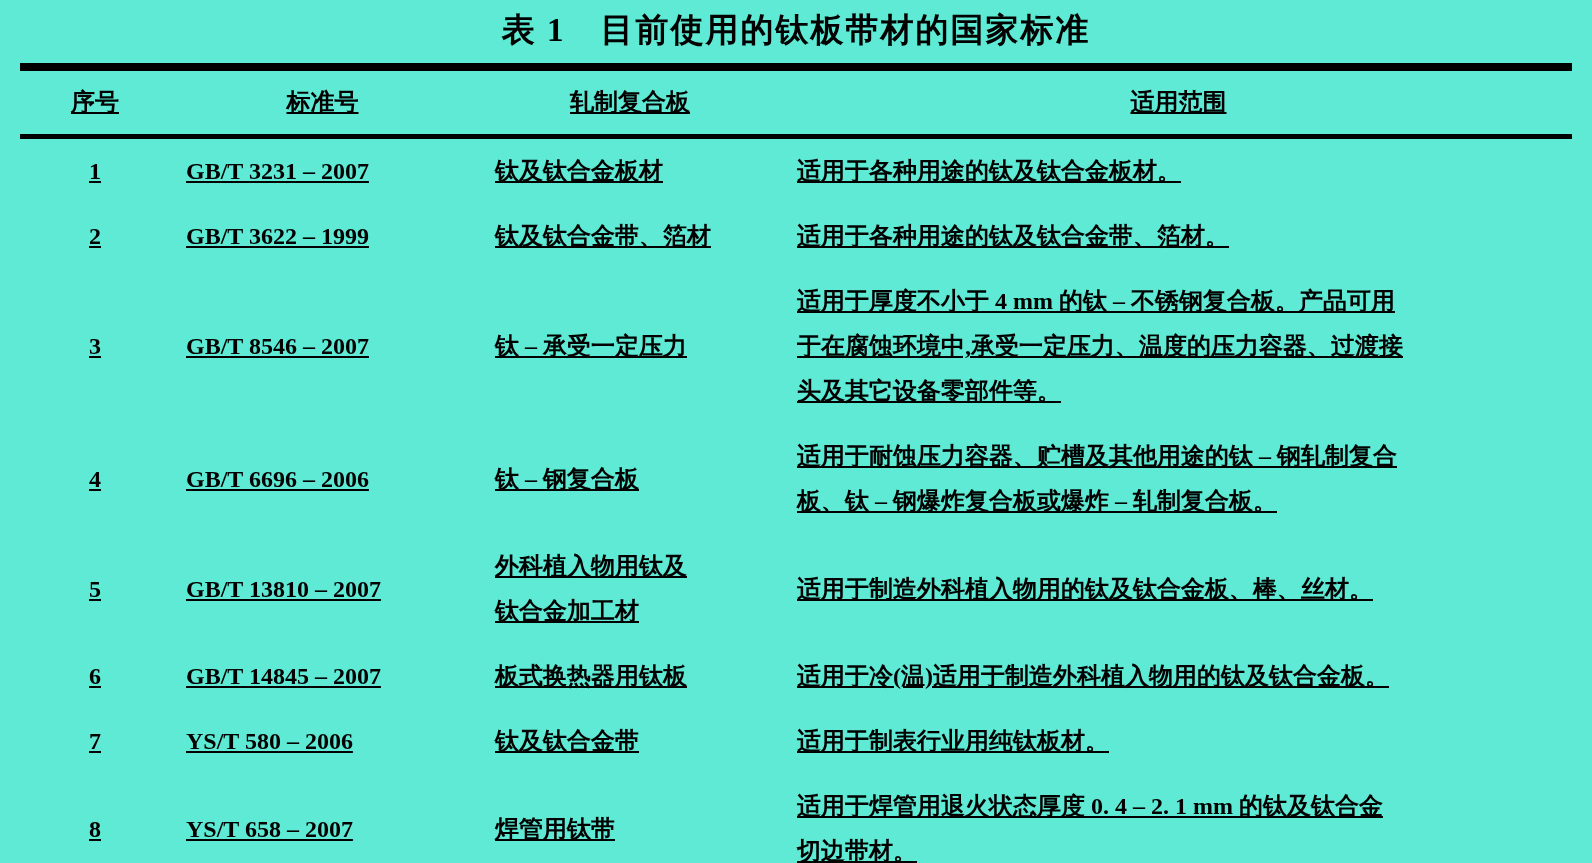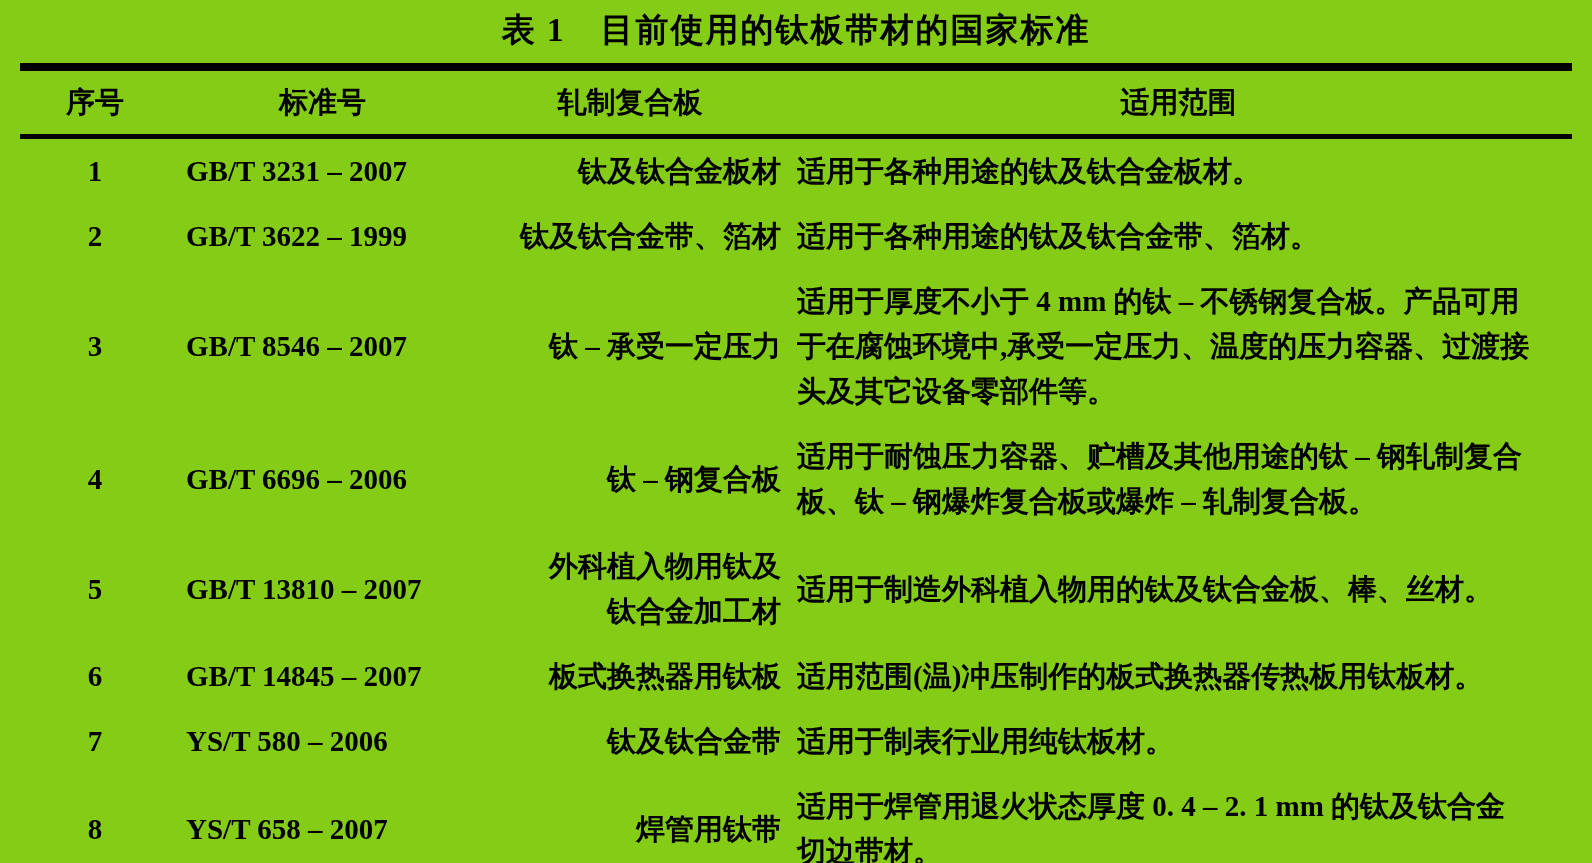--- a/index.html
+++ b/index.html
@@ -10,55 +10,56 @@
     height: 863px;
     overflow: hidden;
     font-family: "Liberation Serif", "DejaVu Serif", serif;
     color: #000;
   }
   .page {
     box-sizing: border-box;
     width: 1592px;
     height: 863px;
     padding: 4px 20px 0 20px;
-    background: #84cc16;
+    background: #5eead4;
   }
   .caption {
     text-align: center;
     font-size: 33px;
     font-weight: 700;
     letter-spacing: 2px;
     margin: 4px 0 10px 0;
     white-space: pre;
   }
   table.standards {
     width: 100%;
     border-collapse: collapse;
     table-layout: fixed;
     border-top: 8px solid #000;
   }
   table.standards thead th {
     border-bottom: 5px solid #000;
   }
   th, td {
-    font-size: 29px;
+    font-size: 24px;
     font-weight: 700;
     line-height: 45px;
     padding: 10px 4px;
     vertical-align: middle;
     text-align: left;
+    text-decoration: underline;
   }
   th { text-align: center; padding: 9px 4px; }
   col.c1 { width: 150px; }
   col.c2 { width: 305px; }
   col.c3 { width: 310px; }
   col.c4 { width: auto;  }
   td.c-no   { text-align: center; }
   td.c-std  { padding-left: 16px; white-space: nowrap; }
-  td.c-name { padding-left: 20px; white-space: pre-line; text-align: right; }
+  td.c-name { padding-left: 20px; white-space: pre-line; }
   td.c-scope{ padding-left: 12px; white-space: pre-line; }
 </style>
 </head>
 <body>
 
 <div class="page">
 
   <div class="caption">表 1　目前使用的钛板带材的国家标准</div>
 
   <table class="standards">
@@ -108,21 +109,21 @@
           <td class="c-no">5</td>
           <td class="c-std">GB/T 13810 – 2007</td>
           <td class="c-name">外科植入物用钛及
 钛合金加工材</td>
           <td class="c-scope">适用于制造外科植入物用的钛及钛合金板、棒、丝材。</td>
         </tr>
         <tr>
           <td class="c-no">6</td>
           <td class="c-std">GB/T 14845 – 2007</td>
           <td class="c-name">板式换热器用钛板</td>
-          <td class="c-scope">适用范围(温)冲压制作的板式换热器传热板用钛板材。</td>
+          <td class="c-scope">适用于冷(温)适用于制造外科植入物用的钛及钛合金板。</td>
         </tr>
         <tr>
           <td class="c-no">7</td>
           <td class="c-std">YS/T 580 – 2006</td>
           <td class="c-name">钛及钛合金带</td>
           <td class="c-scope">适用于制表行业用纯钛板材。</td>
         </tr>
         <tr>
           <td class="c-no">8</td>
           <td class="c-std">YS/T 658 – 2007</td>

